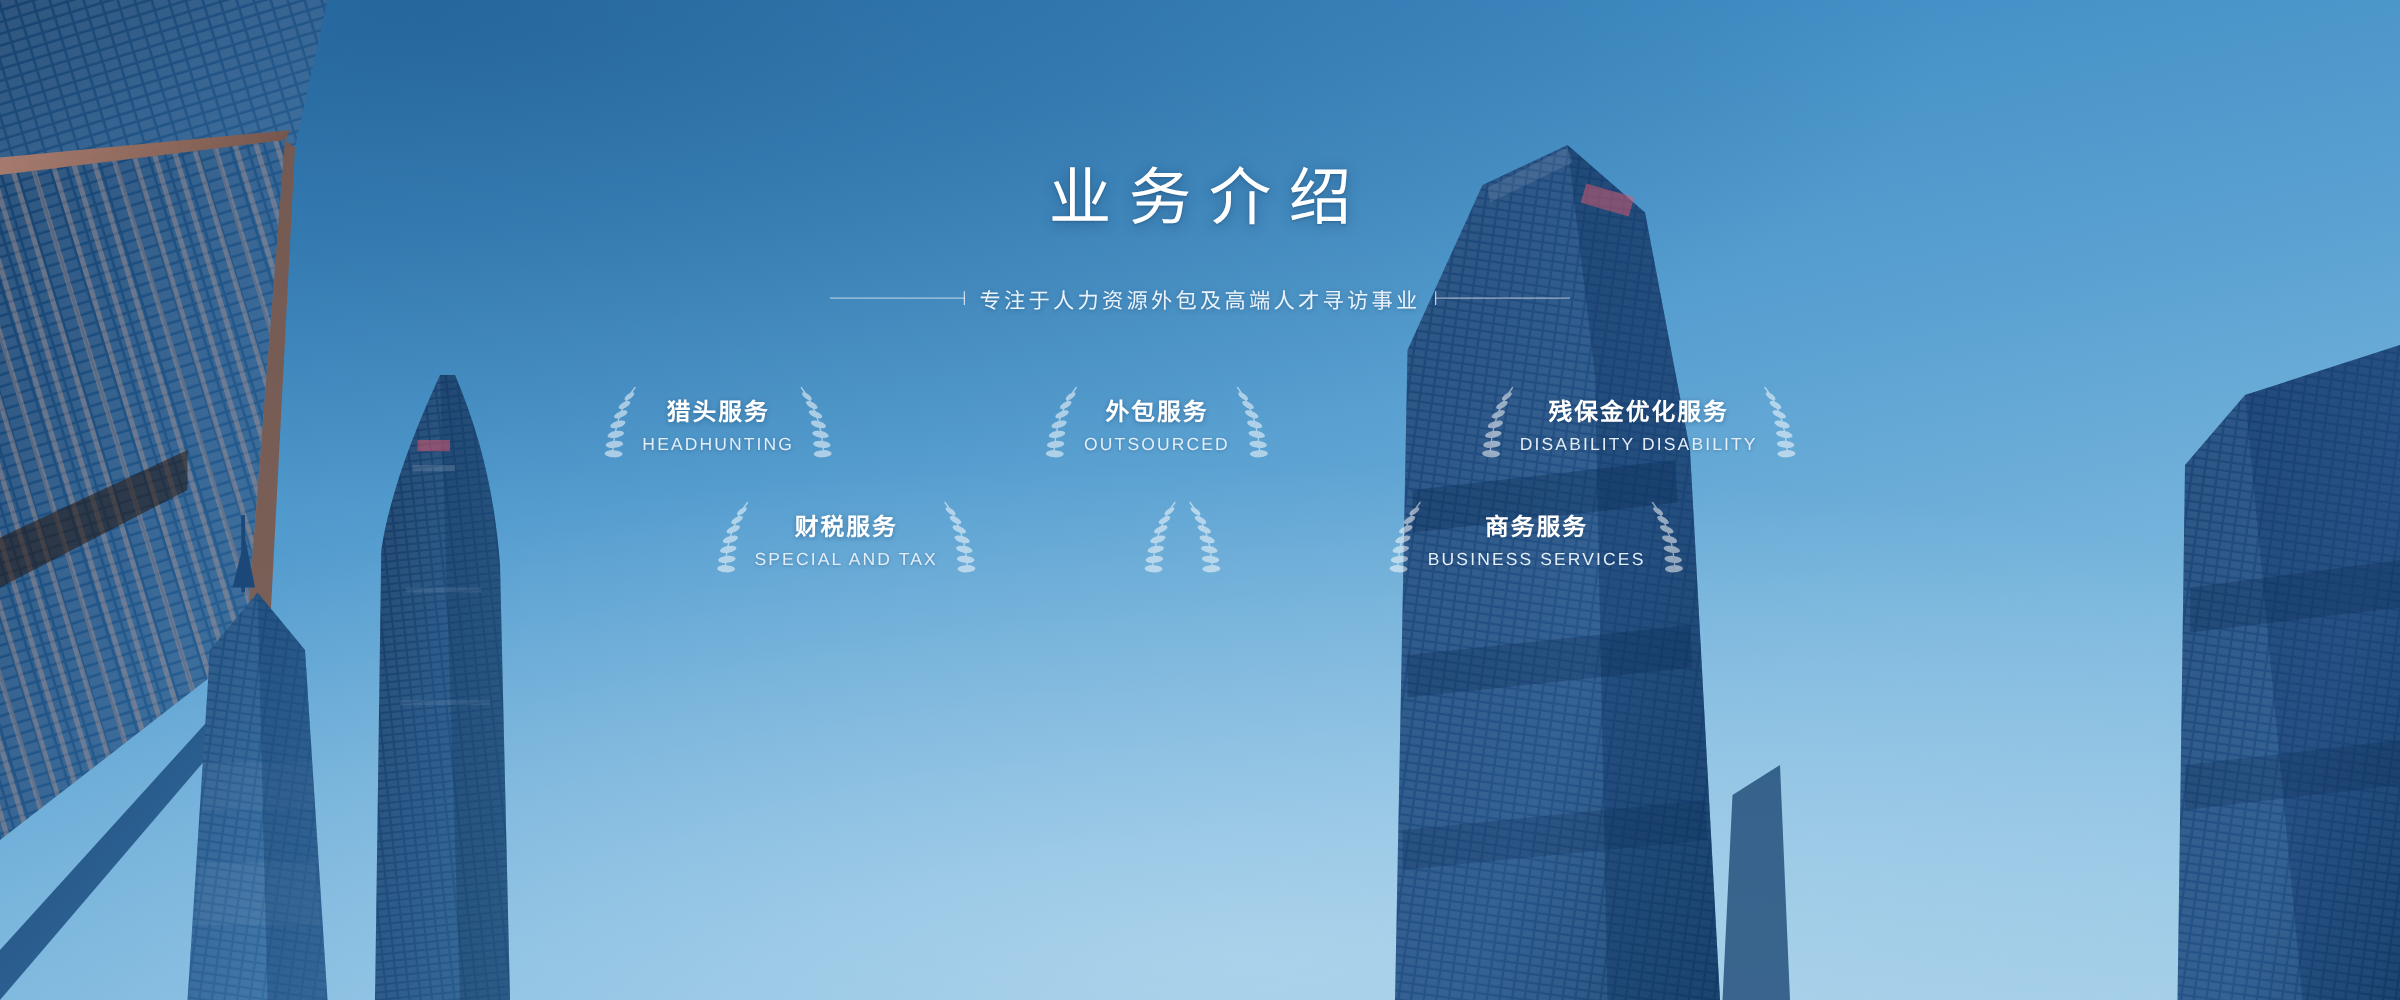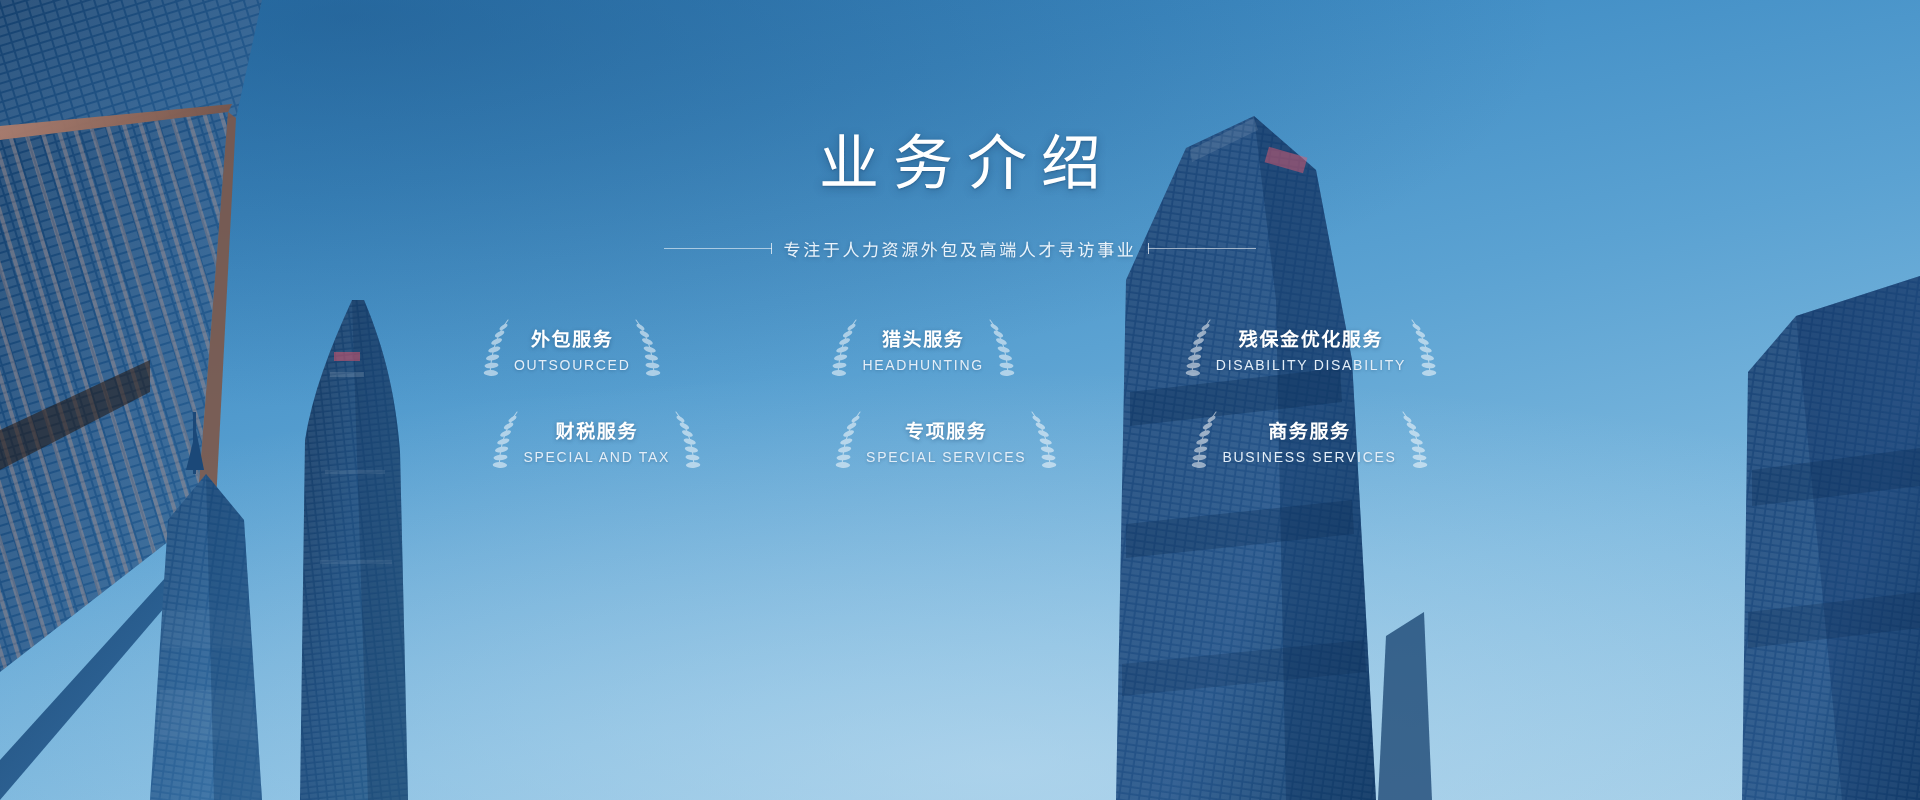--- a/index.html
+++ b/index.html
@@ -40,21 +40,21 @@
     position: absolute;
     inset: 0;
     display: flex;
     flex-direction: column;
     align-items: center;
     padding-top: 132px;
     box-sizing: border-box;
   }
 
   .hero-title {
-    font-size: 60px;
+    font-size: 50px;
     line-height: 1.04;
     letter-spacing: 14px;
     color: #ffffff;
     font-weight: 400;
     text-indent: 14px;
     text-shadow: 0 2px 10px rgba(12,48,84,.38), 0 1px 2px rgba(12,48,84,.3);
     margin: 0;
     font-family: "DejaVu Sans", "Liberation Sans", sans-serif;
   }
 
@@ -281,61 +281,61 @@
                 <ellipse cx="19.6" cy="17" rx="5.2" ry="2.2" transform="rotate(-30 19.6 17)"></ellipse>
                 <ellipse cx="16.6" cy="24.5" rx="5.8" ry="2.4" transform="rotate(-24 16.6 24.5)"></ellipse>
                 <ellipse cx="14.3" cy="32.5" rx="6.3" ry="2.6" transform="rotate(-17 14.3 32.5)"></ellipse>
                 <ellipse cx="12.6" cy="40.5" rx="6.7" ry="2.7" transform="rotate(-11 12.6 40.5)"></ellipse>
                 <ellipse cx="11.5" cy="48.5" rx="7.0" ry="2.8" transform="rotate(-5 11.5 48.5)"></ellipse>
                 <ellipse cx="10.9" cy="56" rx="7.2" ry="2.9" transform="rotate(2 10.9 56)"></ellipse>
               </g>
             </svg>
           </span>
           <span class="svc-text">
+            <span class="svc-cn">猎头服务</span>
+            <span class="svc-en">HEADHUNTING</span>
+          </span>
+          <span class="laurel right">
+            <svg viewBox="0 0 34 62" xmlns="http://www.w3.org/2000/svg">
+              <g fill="none" stroke="#ffffff" stroke-width="1.1" stroke-linecap="round">
+                <path d="M28 3 C18 16 11 32 10 58"></path>
+              </g>
+              <g fill="#ffffff">
+                <ellipse cx="23.5" cy="10" rx="4.6" ry="2.0" transform="rotate(-36 23.5 10)"></ellipse>
+                <ellipse cx="19.6" cy="17" rx="5.2" ry="2.2" transform="rotate(-30 19.6 17)"></ellipse>
+                <ellipse cx="16.6" cy="24.5" rx="5.8" ry="2.4" transform="rotate(-24 16.6 24.5)"></ellipse>
+                <ellipse cx="14.3" cy="32.5" rx="6.3" ry="2.6" transform="rotate(-17 14.3 32.5)"></ellipse>
+                <ellipse cx="12.6" cy="40.5" rx="6.7" ry="2.7" transform="rotate(-11 12.6 40.5)"></ellipse>
+                <ellipse cx="11.5" cy="48.5" rx="7.0" ry="2.8" transform="rotate(-5 11.5 48.5)"></ellipse>
+                <ellipse cx="10.9" cy="56" rx="7.2" ry="2.9" transform="rotate(2 10.9 56)"></ellipse>
+              </g>
+            </svg>
+          </span>
+        </div>
+
+        <div class="svc-item">
+          <span class="laurel left">
+            <svg viewBox="0 0 34 62" xmlns="http://www.w3.org/2000/svg">
+              <g fill="none" stroke="#ffffff" stroke-width="1.1" stroke-linecap="round">
+                <path d="M28 3 C18 16 11 32 10 58"></path>
+              </g>
+              <g fill="#ffffff">
+                <ellipse cx="23.5" cy="10" rx="4.6" ry="2.0" transform="rotate(-36 23.5 10)"></ellipse>
+                <ellipse cx="19.6" cy="17" rx="5.2" ry="2.2" transform="rotate(-30 19.6 17)"></ellipse>
+                <ellipse cx="16.6" cy="24.5" rx="5.8" ry="2.4" transform="rotate(-24 16.6 24.5)"></ellipse>
+                <ellipse cx="14.3" cy="32.5" rx="6.3" ry="2.6" transform="rotate(-17 14.3 32.5)"></ellipse>
+                <ellipse cx="12.6" cy="40.5" rx="6.7" ry="2.7" transform="rotate(-11 12.6 40.5)"></ellipse>
+                <ellipse cx="11.5" cy="48.5" rx="7.0" ry="2.8" transform="rotate(-5 11.5 48.5)"></ellipse>
+                <ellipse cx="10.9" cy="56" rx="7.2" ry="2.9" transform="rotate(2 10.9 56)"></ellipse>
+              </g>
+            </svg>
+          </span>
+          <span class="svc-text">
             <span class="svc-cn">外包服务</span>
             <span class="svc-en">OUTSOURCED</span>
-          </span>
-          <span class="laurel right">
-            <svg viewBox="0 0 34 62" xmlns="http://www.w3.org/2000/svg">
-              <g fill="none" stroke="#ffffff" stroke-width="1.1" stroke-linecap="round">
-                <path d="M28 3 C18 16 11 32 10 58"></path>
-              </g>
-              <g fill="#ffffff">
-                <ellipse cx="23.5" cy="10" rx="4.6" ry="2.0" transform="rotate(-36 23.5 10)"></ellipse>
-                <ellipse cx="19.6" cy="17" rx="5.2" ry="2.2" transform="rotate(-30 19.6 17)"></ellipse>
-                <ellipse cx="16.6" cy="24.5" rx="5.8" ry="2.4" transform="rotate(-24 16.6 24.5)"></ellipse>
-                <ellipse cx="14.3" cy="32.5" rx="6.3" ry="2.6" transform="rotate(-17 14.3 32.5)"></ellipse>
-                <ellipse cx="12.6" cy="40.5" rx="6.7" ry="2.7" transform="rotate(-11 12.6 40.5)"></ellipse>
-                <ellipse cx="11.5" cy="48.5" rx="7.0" ry="2.8" transform="rotate(-5 11.5 48.5)"></ellipse>
-                <ellipse cx="10.9" cy="56" rx="7.2" ry="2.9" transform="rotate(2 10.9 56)"></ellipse>
-              </g>
-            </svg>
-          </span>
-        </div>
-
-        <div class="svc-item">
-          <span class="laurel left">
-            <svg viewBox="0 0 34 62" xmlns="http://www.w3.org/2000/svg">
-              <g fill="none" stroke="#ffffff" stroke-width="1.1" stroke-linecap="round">
-                <path d="M28 3 C18 16 11 32 10 58"></path>
-              </g>
-              <g fill="#ffffff">
-                <ellipse cx="23.5" cy="10" rx="4.6" ry="2.0" transform="rotate(-36 23.5 10)"></ellipse>
-                <ellipse cx="19.6" cy="17" rx="5.2" ry="2.2" transform="rotate(-30 19.6 17)"></ellipse>
-                <ellipse cx="16.6" cy="24.5" rx="5.8" ry="2.4" transform="rotate(-24 16.6 24.5)"></ellipse>
-                <ellipse cx="14.3" cy="32.5" rx="6.3" ry="2.6" transform="rotate(-17 14.3 32.5)"></ellipse>
-                <ellipse cx="12.6" cy="40.5" rx="6.7" ry="2.7" transform="rotate(-11 12.6 40.5)"></ellipse>
-                <ellipse cx="11.5" cy="48.5" rx="7.0" ry="2.8" transform="rotate(-5 11.5 48.5)"></ellipse>
-                <ellipse cx="10.9" cy="56" rx="7.2" ry="2.9" transform="rotate(2 10.9 56)"></ellipse>
-              </g>
-            </svg>
-          </span>
-          <span class="svc-text">
-            <span class="svc-cn">猎头服务</span>
-            <span class="svc-en">HEADHUNTING</span>
           </span>
           <span class="laurel right">
             <svg viewBox="0 0 34 62" xmlns="http://www.w3.org/2000/svg">
               <g fill="none" stroke="#ffffff" stroke-width="1.1" stroke-linecap="round">
                 <path d="M28 3 C18 16 11 32 10 58"></path>
               </g>
               <g fill="#ffffff">
                 <ellipse cx="23.5" cy="10" rx="4.6" ry="2.0" transform="rotate(-36 23.5 10)"></ellipse>
                 <ellipse cx="19.6" cy="17" rx="5.2" ry="2.2" transform="rotate(-30 19.6 17)"></ellipse>
                 <ellipse cx="16.6" cy="24.5" rx="5.8" ry="2.4" transform="rotate(-24 16.6 24.5)"></ellipse>
@@ -439,24 +439,20 @@
               <g fill="#ffffff">
                 <ellipse cx="23.5" cy="10" rx="4.6" ry="2.0" transform="rotate(-36 23.5 10)"></ellipse>
                 <ellipse cx="19.6" cy="17" rx="5.2" ry="2.2" transform="rotate(-30 19.6 17)"></ellipse>
                 <ellipse cx="16.6" cy="24.5" rx="5.8" ry="2.4" transform="rotate(-24 16.6 24.5)"></ellipse>
                 <ellipse cx="14.3" cy="32.5" rx="6.3" ry="2.6" transform="rotate(-17 14.3 32.5)"></ellipse>
                 <ellipse cx="12.6" cy="40.5" rx="6.7" ry="2.7" transform="rotate(-11 12.6 40.5)"></ellipse>
                 <ellipse cx="11.5" cy="48.5" rx="7.0" ry="2.8" transform="rotate(-5 11.5 48.5)"></ellipse>
                 <ellipse cx="10.9" cy="56" rx="7.2" ry="2.9" transform="rotate(2 10.9 56)"></ellipse>
               </g>
             </svg>
-          </span>
-          <span class="svc-text">
-            <span class="svc-cn">专项服务</span>
-            <span class="svc-en">SPECIAL SERVICES</span>
           </span>
           <span class="laurel right">
             <svg viewBox="0 0 34 62" xmlns="http://www.w3.org/2000/svg">
               <g fill="none" stroke="#ffffff" stroke-width="1.1" stroke-linecap="round">
                 <path d="M28 3 C18 16 11 32 10 58"></path>
               </g>
               <g fill="#ffffff">
                 <ellipse cx="23.5" cy="10" rx="4.6" ry="2.0" transform="rotate(-36 23.5 10)"></ellipse>
                 <ellipse cx="19.6" cy="17" rx="5.2" ry="2.2" transform="rotate(-30 19.6 17)"></ellipse>
                 <ellipse cx="16.6" cy="24.5" rx="5.8" ry="2.4" transform="rotate(-24 16.6 24.5)"></ellipse>

